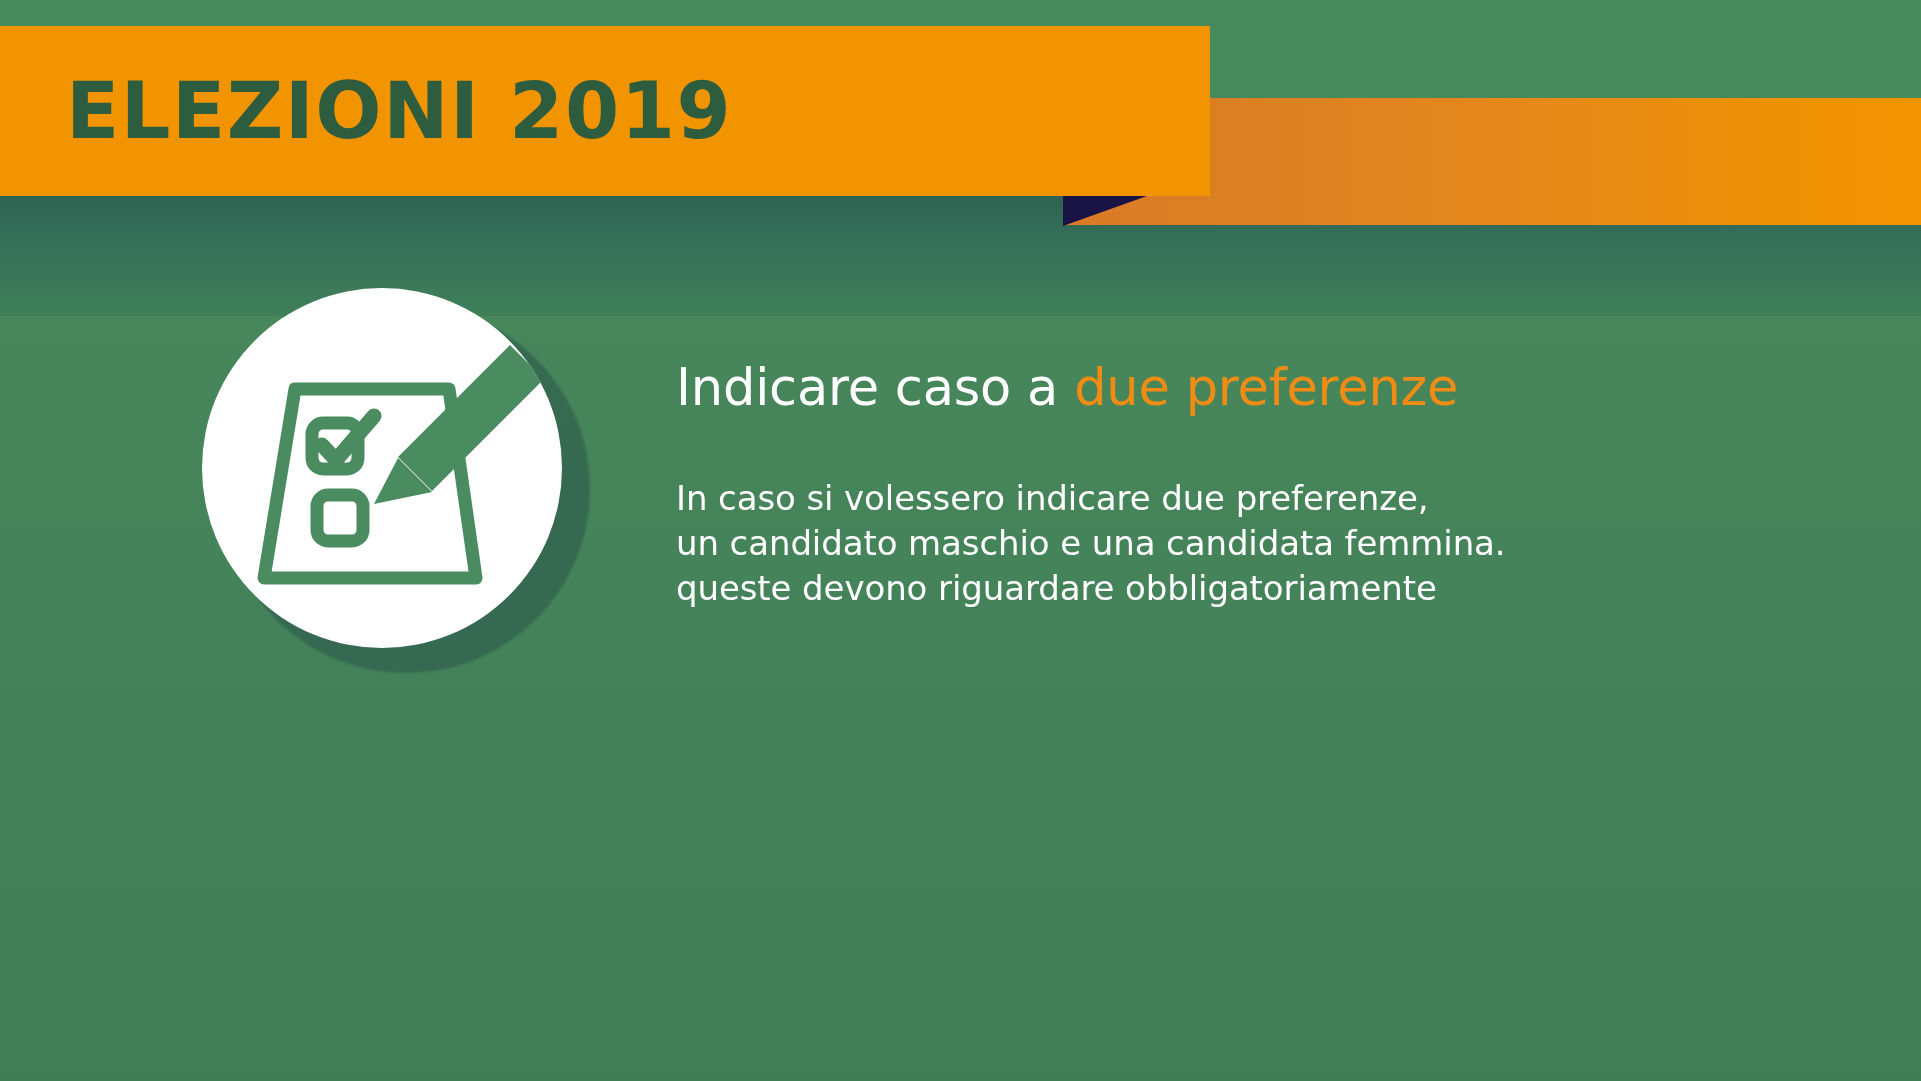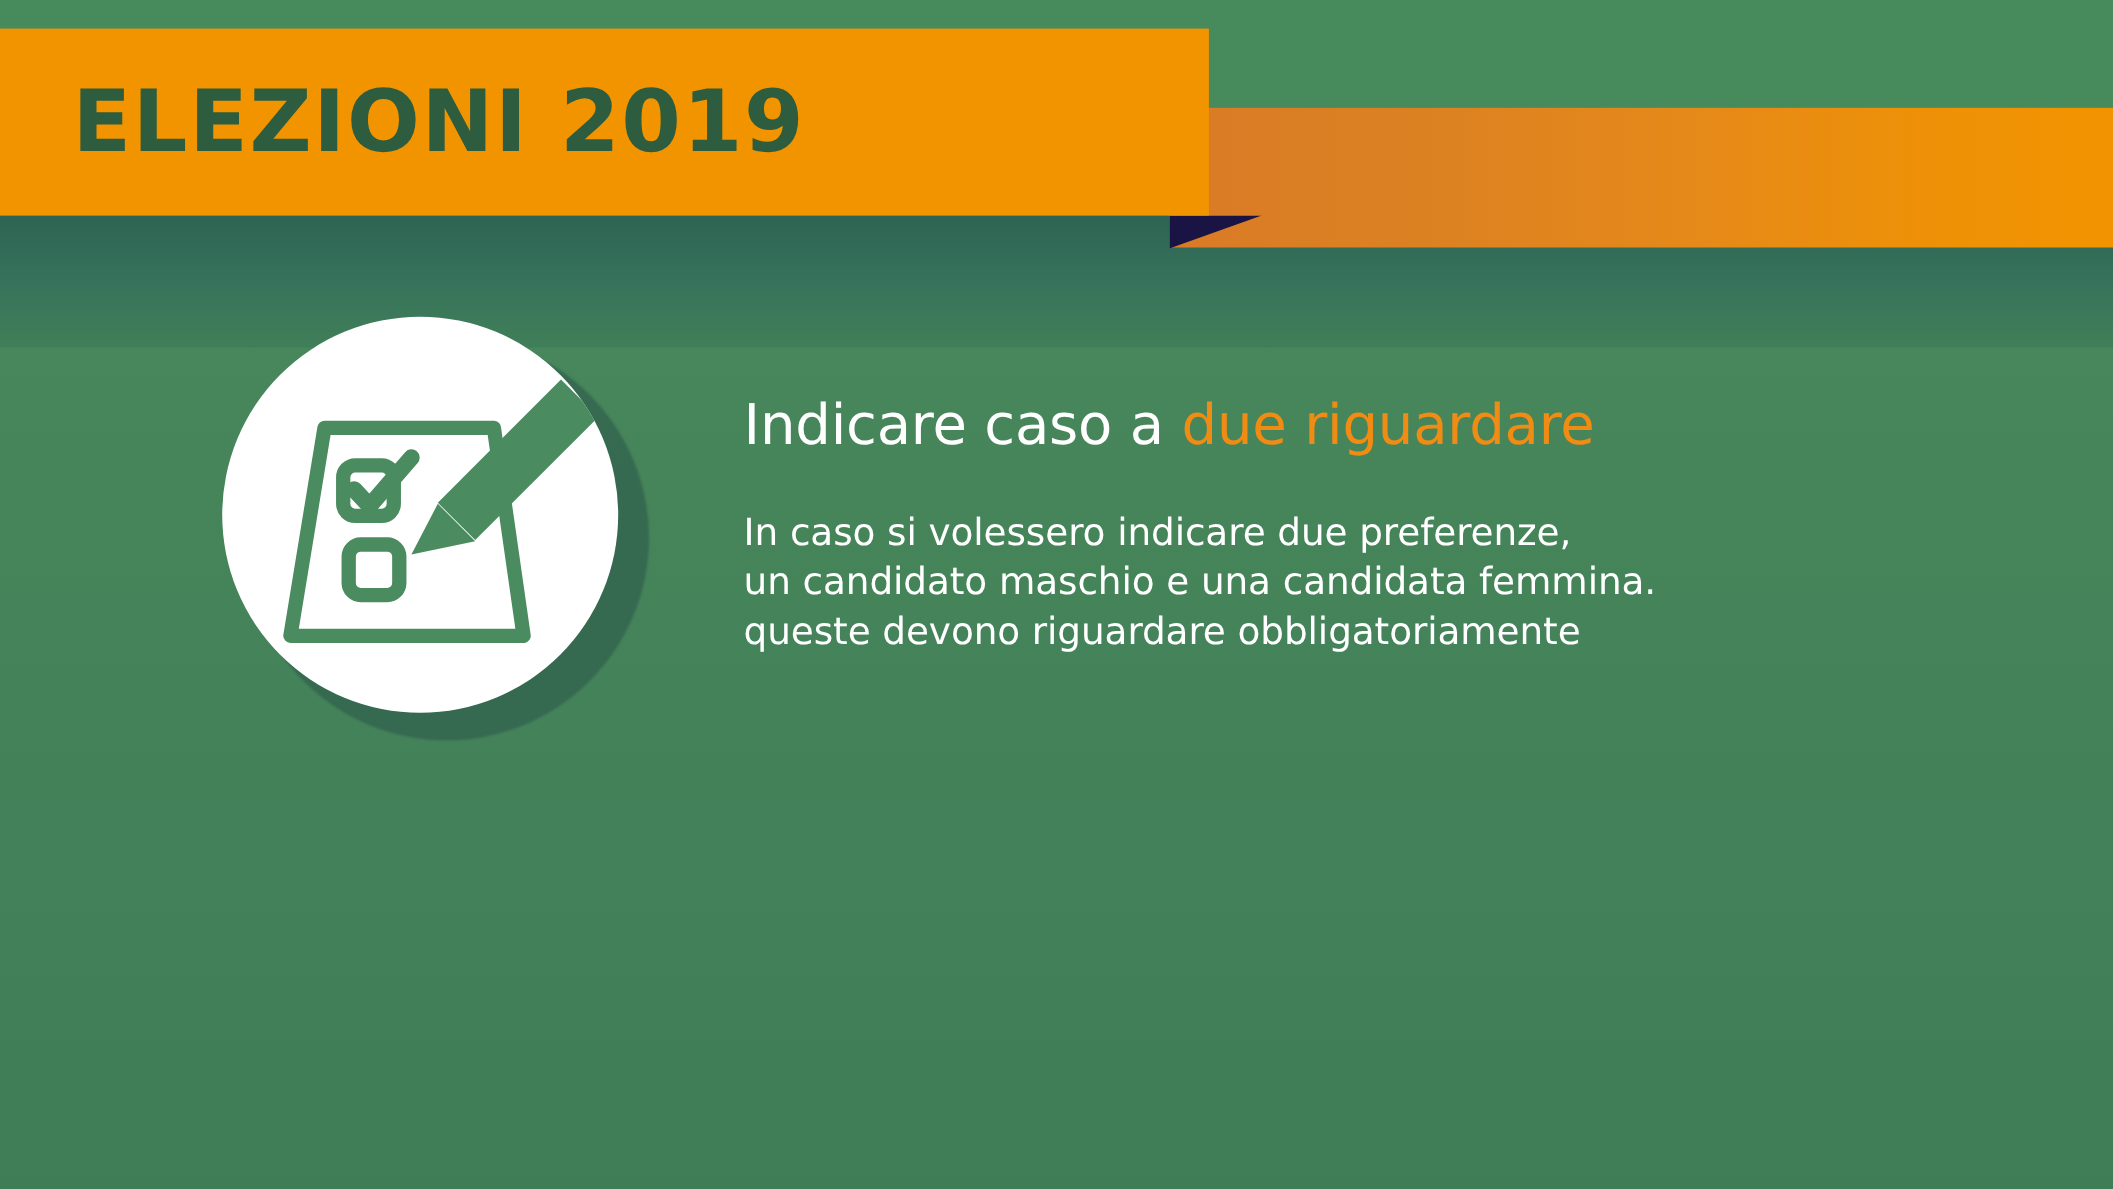--- a/index.html
+++ b/index.html
@@ -52,21 +52,21 @@
   
   #banner-fold {
     position: absolute;
     left: 1063px; top: 196px;
     width: 84px; height: 30px;
   }
   
   #banner-main {
     position: absolute;
     left: 0; top: 26px;
-    width: 1099px; height: 170px;
+    width: 1210px; height: 170px;
     background: #f29400;
     display: flex;
     align-items: center;
   }
   #banner-title {
     font-family: "DejaVu Sans", sans-serif;
     font-size: 78px;
     font-weight: 700;
     letter-spacing: 1.5px;
     color: #2d5c3e;
@@ -106,21 +106,21 @@
     font-size: 51px;
     font-weight: 400;
     line-height: 64px;
     color: #ffffff;
     letter-spacing: -0.2px;
   }
   #headline .hl-accent { color: #f08c14; }
   #headline .hl-line { display: block; white-space: nowrap; }
 
   #body-copy {
-    margin-top: 42px;
+    margin-top: 56px;
     font-family: "DejaVu Sans", sans-serif;
     font-size: 34px;
     font-weight: 400;
     line-height: 45px;
     color: #ffffff;
     letter-spacing: -0.1px;
   }
   #body-copy .bc-line { display: block; white-space: nowrap; }
 </style>
 </head>
@@ -161,21 +161,21 @@
         <polygon points="318,47 352,81 368,65 334,31" fill="#4a8b5f"></polygon>
 
         <polygon points="196,170 230,204 172,216" fill="#4a8b5f"></polygon>
       </g>
     </svg>
   </div>
 
   <div id="copy">
 
     <div id="headline">
-      <span class="hl-line"><span class="hl-white">Indicare caso a </span><span class="hl-accent">due riguardare</span></span>
+      <span class="hl-line"><span class="hl-white">Indicare caso a </span><span class="hl-accent">due preferenze</span></span>
     </div>
 
     <div id="body-copy">
       <span class="bc-line">In caso si volessero indicare due preferenze,</span>
       <span class="bc-line">un candidato maschio e una candidata femmina.</span>
       <span class="bc-line">queste devono riguardare obbligatoriamente</span>
     </div>
 
   </div>
 

